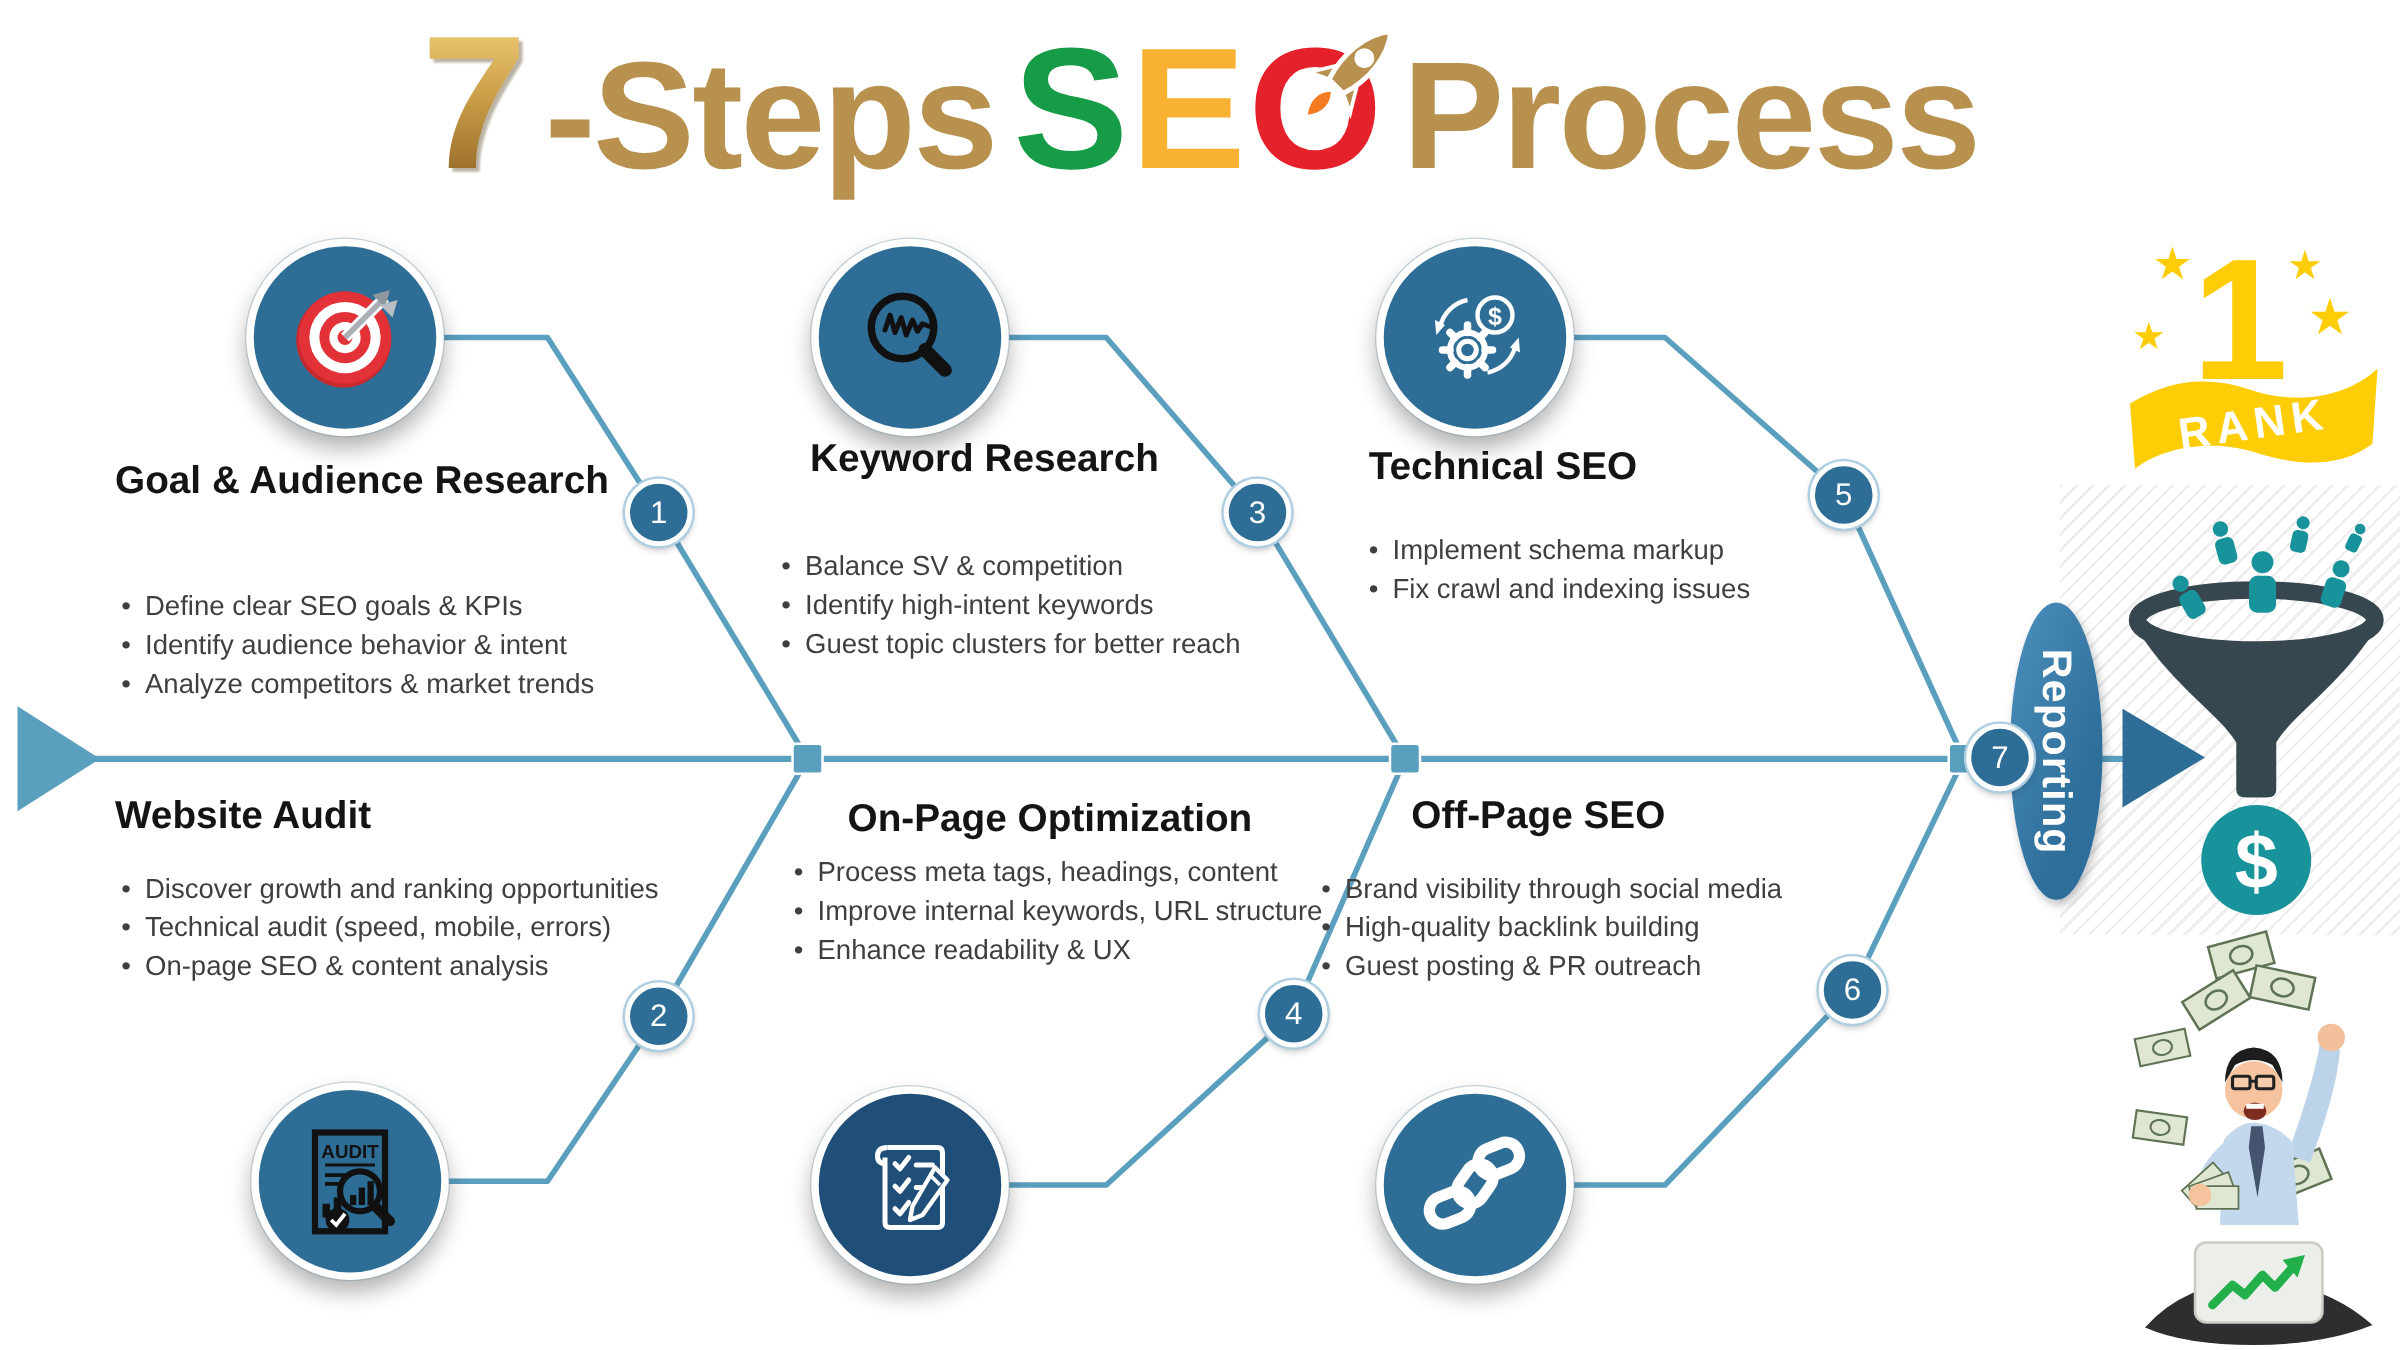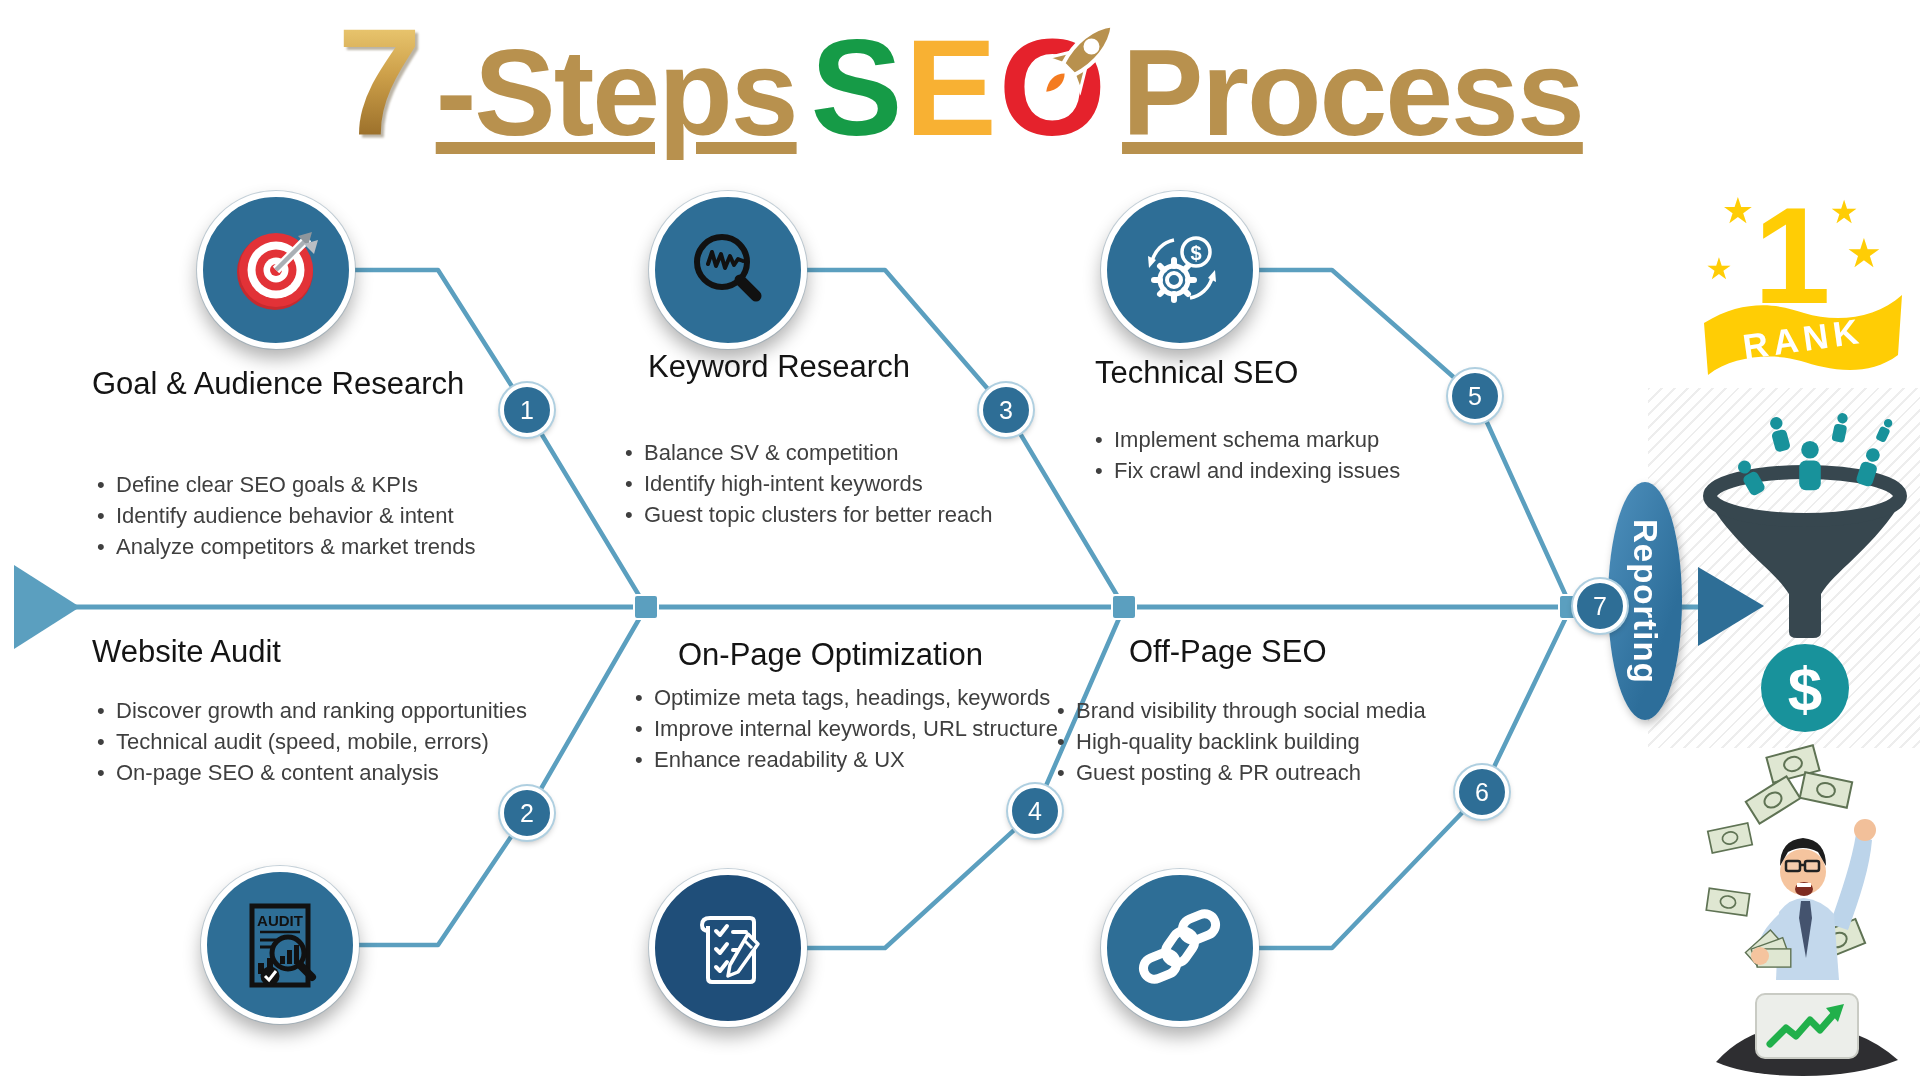--- a/index.html
+++ b/index.html
@@ -8,29 +8,29 @@
   svg{display:block}
   .abs{position:absolute}
 
   
   .title-row{position:absolute;top:6px;left:0;width:1920px;display:flex;
              justify-content:center;align-items:baseline;gap:14px;white-space:nowrap;}
   .t7{font-size:152px;font-weight:800;line-height:1;
       background:linear-gradient(180deg,#F5D67E 0%,#CDA04A 45%,#8A5F1F 100%);
       -webkit-background-clip:text;background-clip:text;color:transparent;
       filter:drop-shadow(3px 3px 1px rgba(60,40,0,.35));}
-  .tgold{font-size:122px;font-weight:800;color:#B8914E;line-height:1;letter-spacing:-2px;text-decoration:underline;}
+  .tgold{font-size:122px;font-weight:800;color:#B8914E;line-height:1;letter-spacing:-2px;}
   .tseo{font-size:138px;font-weight:800;line-height:1;letter-spacing:2px;display:inline-flex;}
   .seo-s{color:#169B47}.seo-e{color:#F8B133}
   .o-wrap{position:relative;display:inline-block;color:#E5222C;}
   .o-wrap .rocket{position:absolute;right:-30px;top:-18px;}
 
   
   .section{position:absolute;width:500px;}
-  .section h2{margin:0;font-size:31px;line-height:36px;font-weight:400;color:#141414;}
+  .section h2{margin:0;font-size:31px;line-height:36px;font-weight:700;color:#141414;}
   .section ul{margin:0;padding:0;list-style:none;}
   .section li{position:relative;padding-left:24px;font-size:22px;line-height:31px;color:#3F3F3F;}
   .section li::before{content:"\2022";position:absolute;left:5px;color:#3F3F3F;}
   #sec1 ul{margin-top:67px}#sec2 ul{margin-top:25px}#sec3 ul{margin-top:52px}
   #sec4 ul{margin-top:9px}#sec5 ul{margin-top:33px}#sec6 ul{margin-top:25px}
   #sec3 h2{margin-left:28px}#sec4 h2{margin-left:48px}#sec5 h2{margin-left:5px}#sec6 h2{margin-left:77px}
 
   
   .num-circle{position:absolute;width:46px;height:46px;border-radius:50%;
       background:#2E6E96;border:4px solid #fff;
@@ -350,21 +350,21 @@
     <ul>
       <li>Balance SV &amp; competition</li>
       <li>Identify high-intent keywords</li>
       <li>Guest topic clusters for better reach</li>
     </ul>
   </div>
 
   <div class="section" id="sec4" style="left:630px;top:637px">
     <h2>On-Page Optimization</h2>
     <ul>
-      <li>Optimize meta tags, headings, keywords</li>
+      <li>Process meta tags, headings, content</li>
       <li>Improve internal keywords, URL structure</li>
       <li>Enhance readability &amp; UX</li>
     </ul>
   </div>
 
   <div class="section" id="sec5" style="left:1090px;top:355px">
     <h2>Technical SEO</h2>
     <ul>
       <li>Implement schema markup</li>
       <li>Fix crawl and indexing issues</li>

